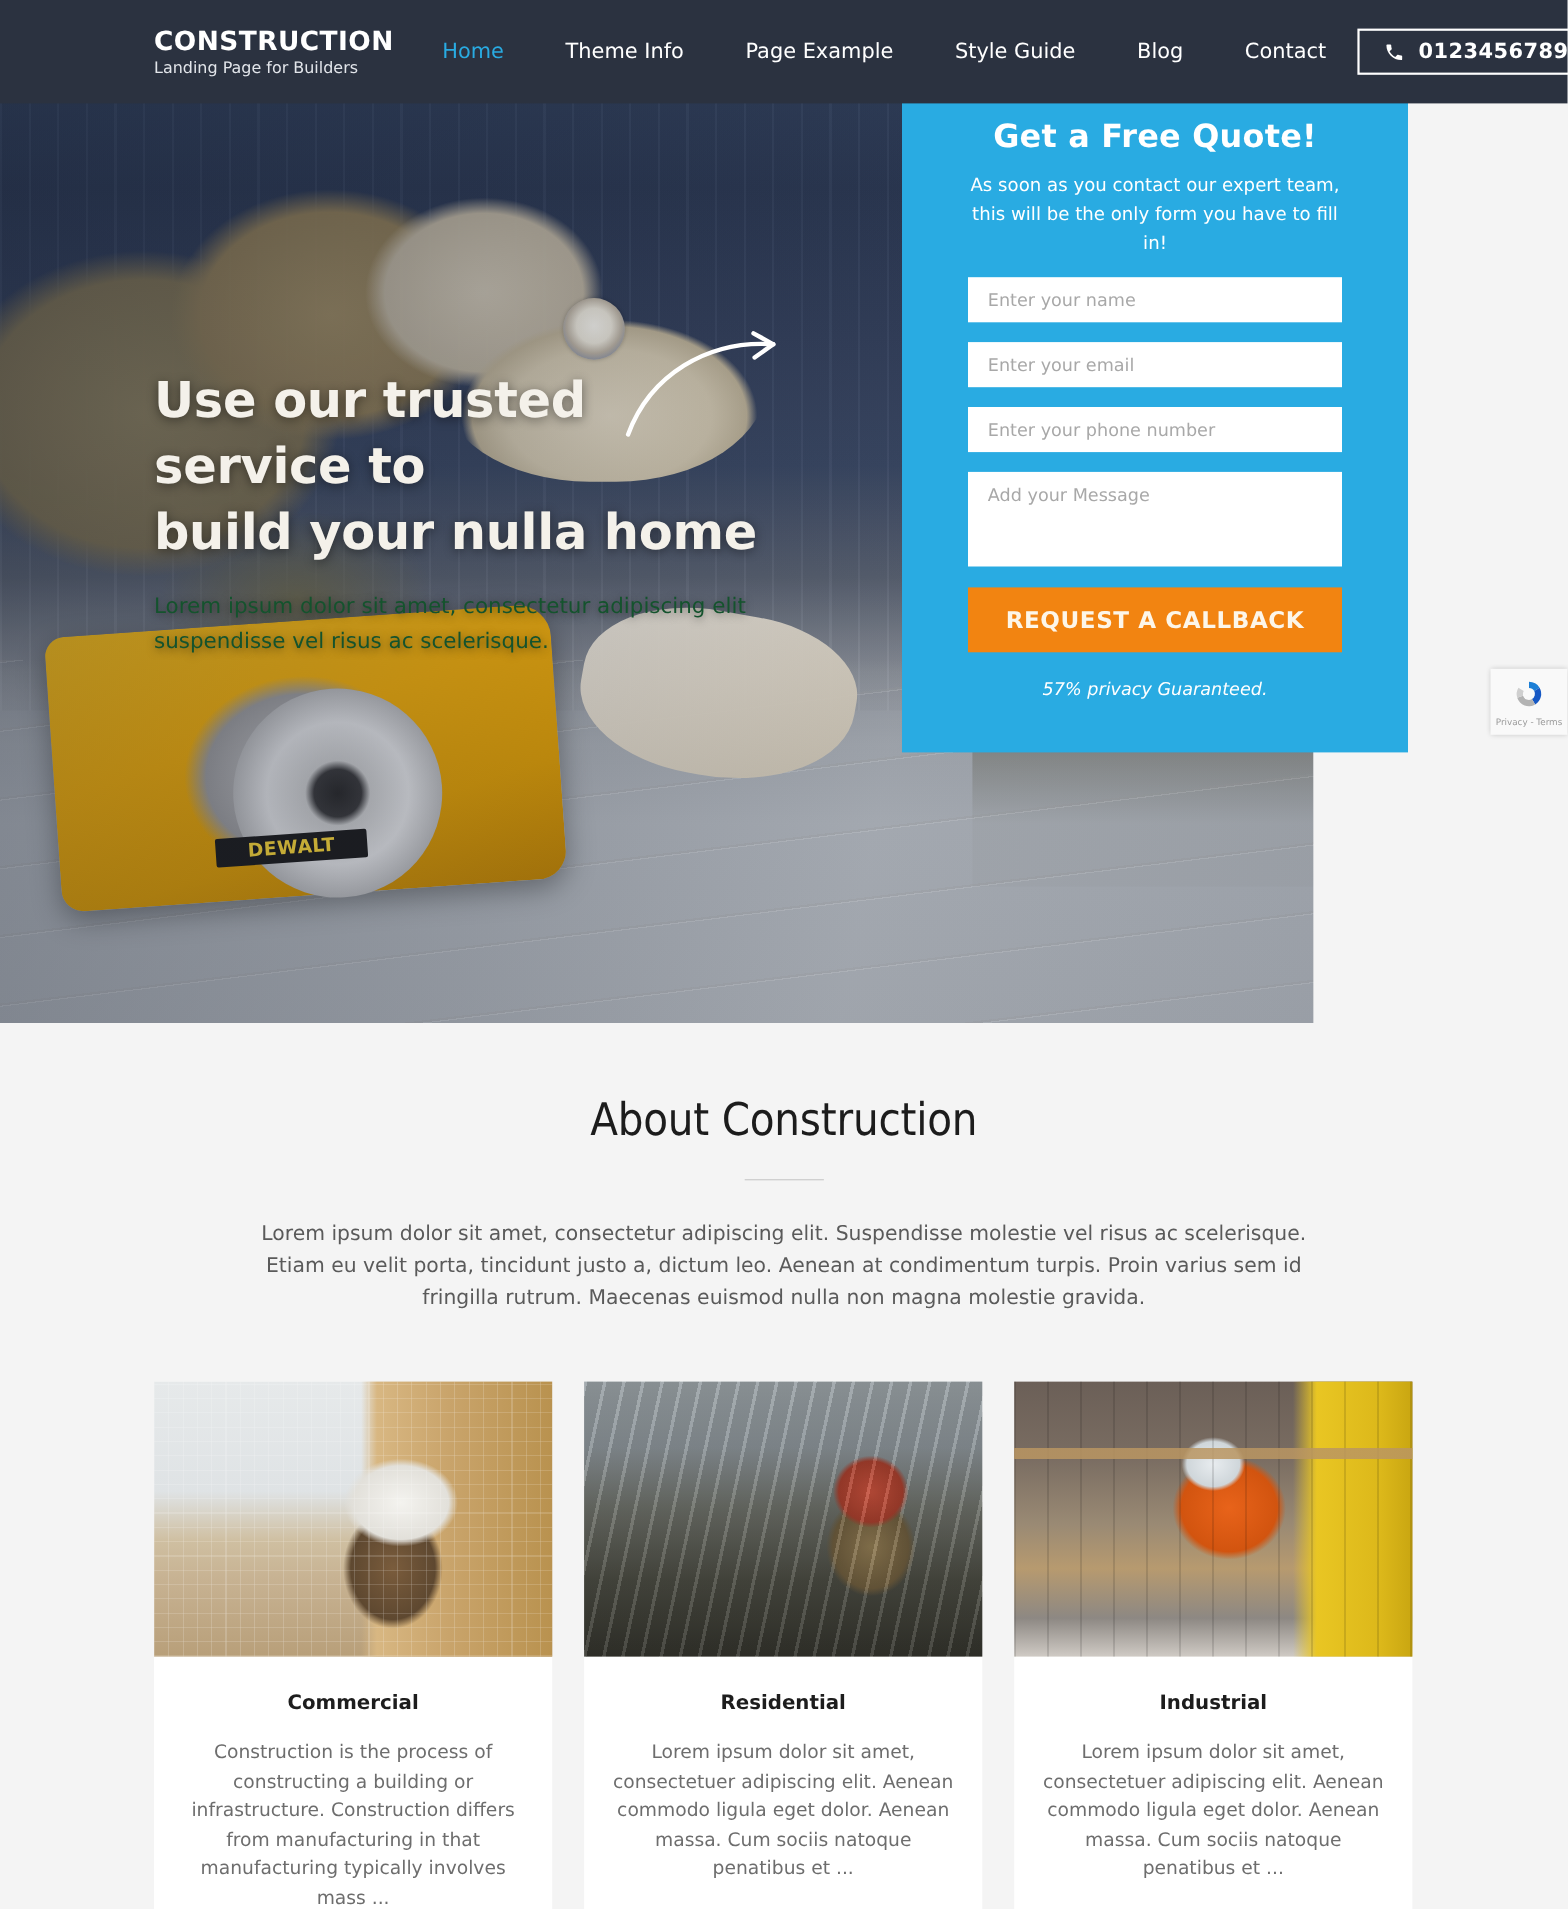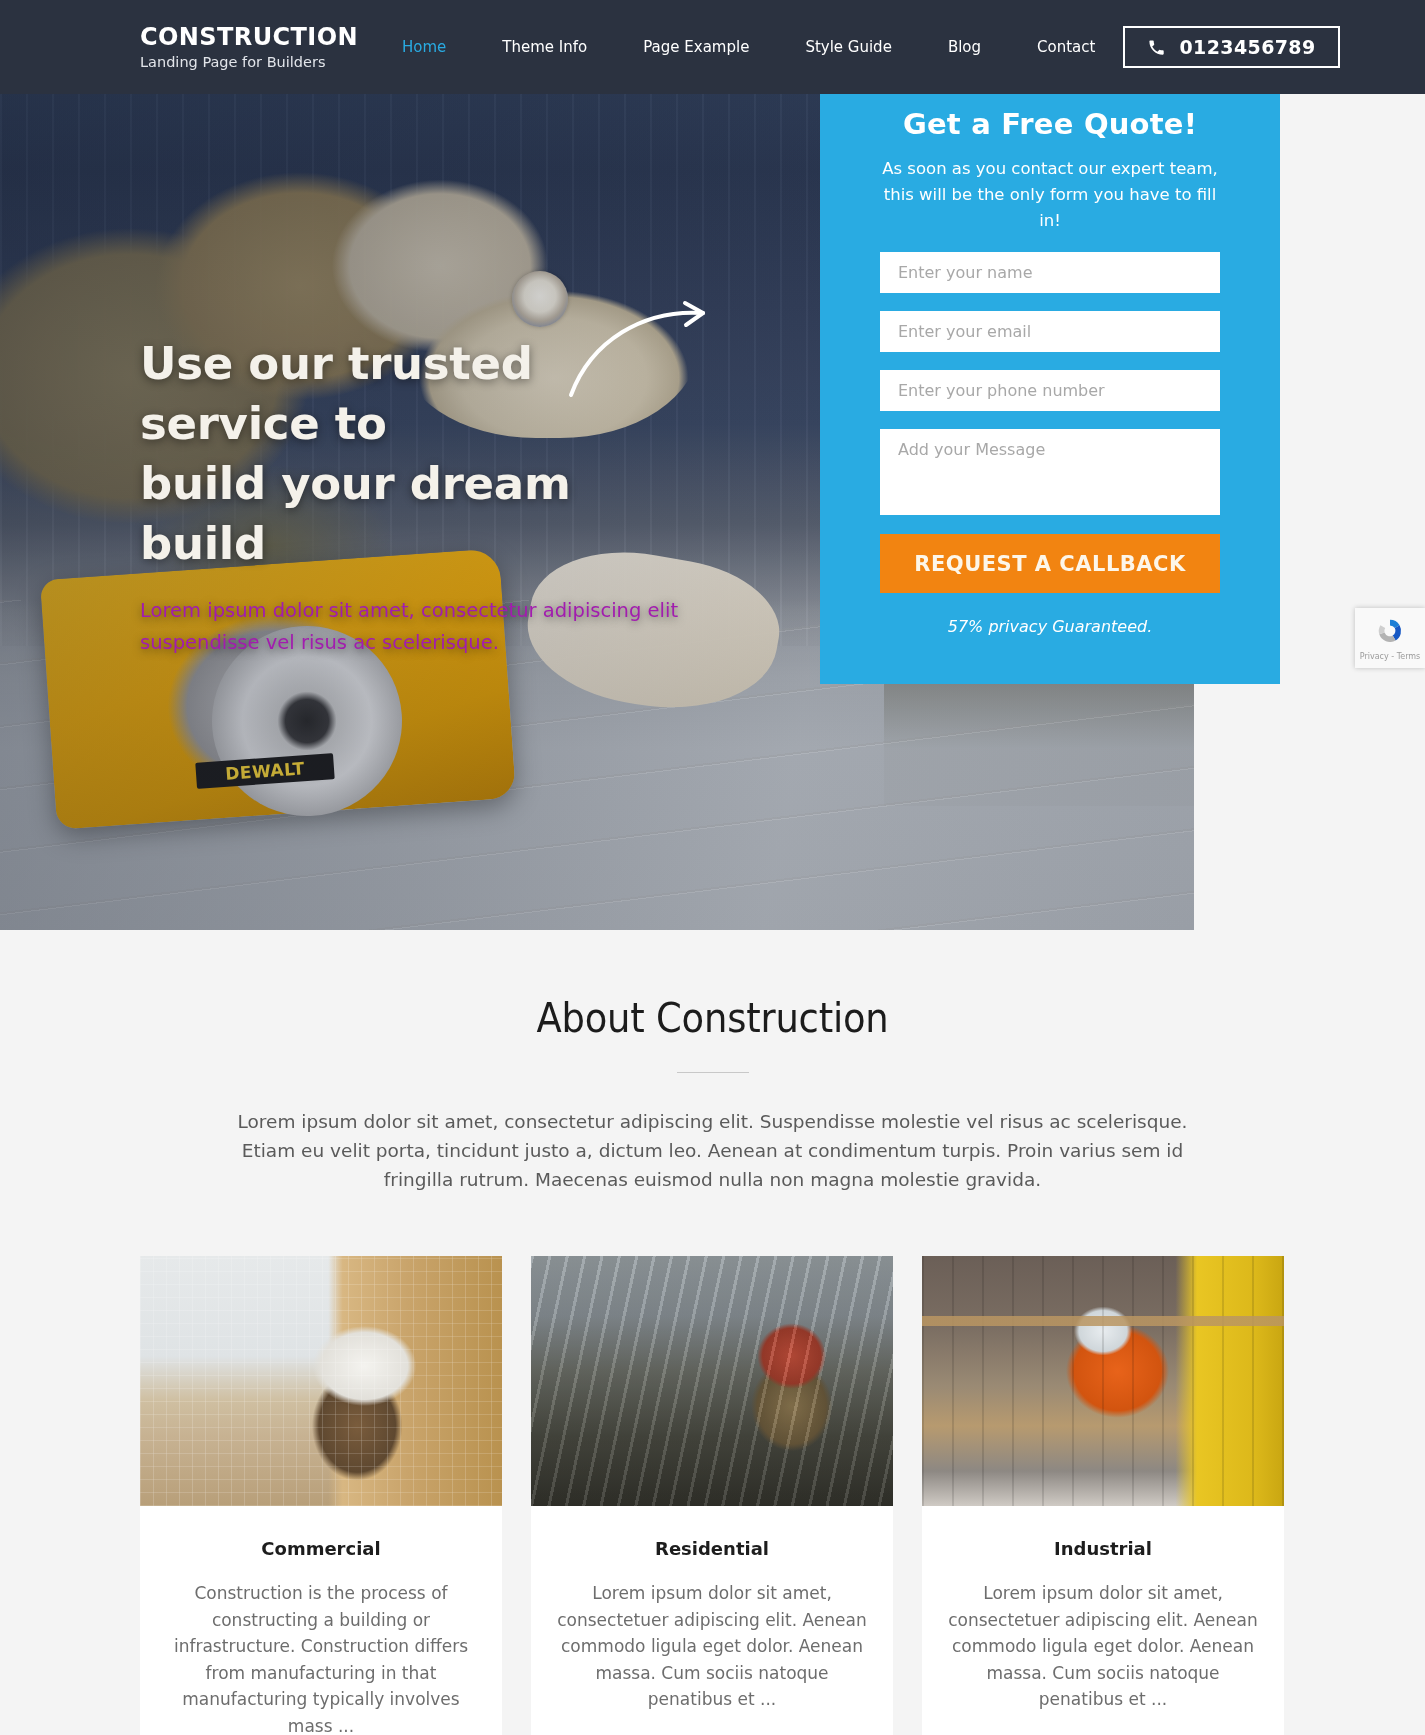--- a/index.html
+++ b/index.html
@@ -46,21 +46,21 @@
     font-family: "DejaVu Sans", sans-serif;
   }
   .main-nav {
     display: flex;
     align-items: center;
     gap: 0;
     margin-left: 4px;
   }
   .nav-link {
     color: #ffffff;
-    font-size: 15px;
+    font-size: 19px;
     text-decoration: none;
     padding: 0 28px;
     white-space: nowrap;
     font-family: "DejaVu Sans", sans-serif;
     cursor: pointer;
   }
   .nav-link.active { color: #29abe2; }
 
   .phone-btn {
     margin-left: auto;
@@ -223,21 +223,21 @@
     color: #f4f1ea;
     font-size: 45px;
     line-height: 60px;
     font-weight: bold;
     font-family: "DejaVu Sans", sans-serif;
     text-shadow: 0 2px 10px rgba(0,0,0,.45);
     letter-spacing: -0.3px;
   }
   .hero-sub {
     margin-top: 21px;
-    color: #a21caf;
+    color: #14532d;
     font-size: 19.5px;
     line-height: 32px;
     font-family: "DejaVu Sans", sans-serif;
     text-shadow: 0 2px 8px rgba(0,0,0,.5);
   }
 
   .hero-arrow {
     position: absolute;
     left: 565px; top: 205px;
     width: 160px; height: 110px;
@@ -491,21 +491,21 @@
   </div>
 
   <svg class="hero-arrow" viewBox="0 0 160 110">
     <path d="M6 104 C 26 50, 78 18, 138 22" stroke="#ffffff" stroke-width="4" fill="none" stroke-linecap="round"></path>
     <path d="M138 22 L 120 12 M138 22 L 121 34" stroke="#ffffff" stroke-width="4" fill="none" stroke-linecap="round"></path>
   </svg>
 
   <div class="hero-copy">
     <h1 class="hero-title">
       <span>Use our trusted service to</span><br>
-      <span>build your dream build</span>
+      <span>build your nulla home</span>
     </h1>
     <p class="hero-sub">Lorem ipsum dolor sit amet, consectetur adipiscing elit suspendisse vel risus ac scelerisque.</p>
   </div>
 </section>
 
 <form class="quote-form">
   <div class="quote-title">Get a Free Quote!</div>
   <div class="quote-desc">As soon as you contact our expert team, this will be the only form you have to fill in!</div>
 
   <input class="field" type="text" placeholder="Enter your name" style="">

